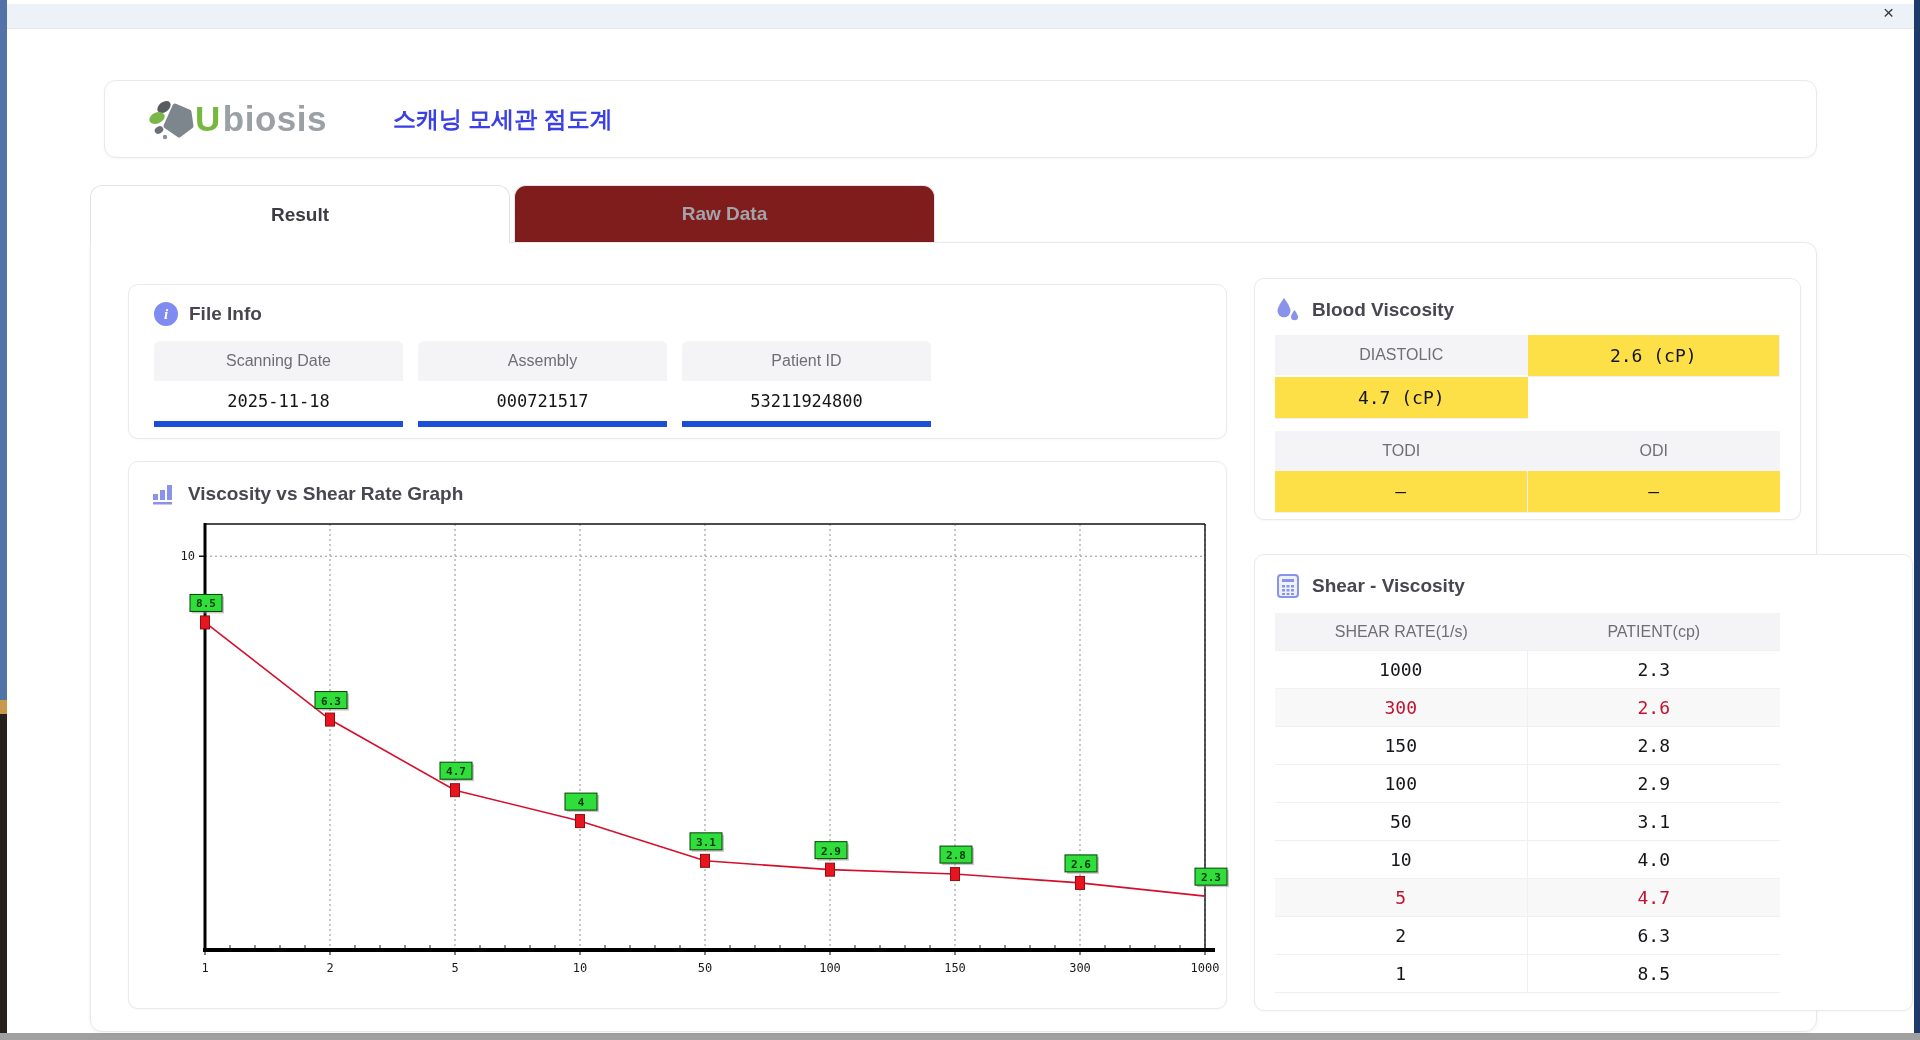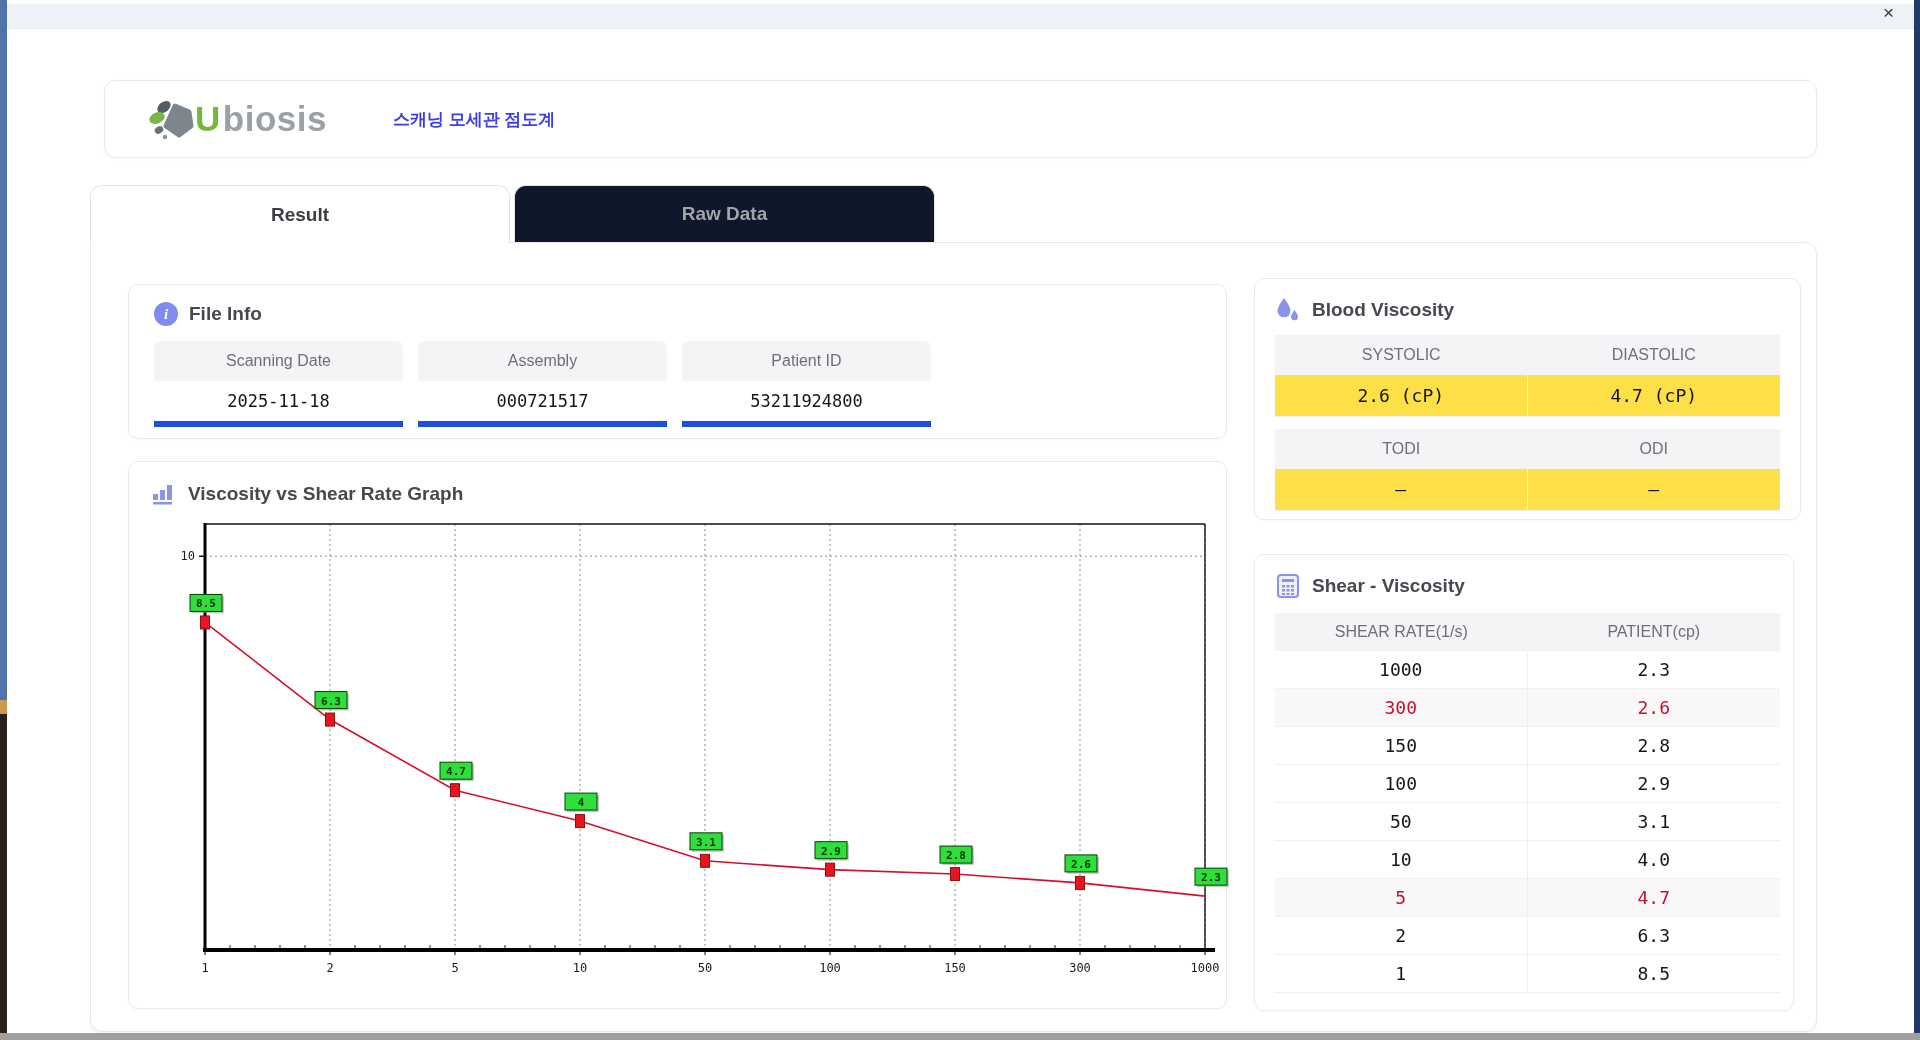--- a/index.html
+++ b/index.html
@@ -16,27 +16,27 @@
   .edge-left-dark{position:absolute;left:0;top:714px;width:7px;height:319px;background:#27201b;}
   .bottombar{position:absolute;left:0;bottom:0;width:1920px;height:7px;background:#a0a0a0;}
 
   
   .header-card{position:absolute;left:104px;top:80px;width:1713px;height:78px;background:#fff;
                border:1px solid #e9e9ec;border-radius:12px;box-shadow:0 1px 3px rgba(0,0,0,.04);
                display:flex;align-items:center;padding-left:44px;box-sizing:border-box;}
   .wordmark{font-size:35px;font-weight:600;letter-spacing:.5px;display:flex;align-items:center;gap:2px;}
   .wm-u{color:#76b83e;}
   .wm-rest{color:#9aa0a4;}
-  .app-title{margin-left:66px;font-size:17px;font-weight:700;color:#3a3fe6;}
+  .app-title{margin-left:66px;font-size:23px;font-weight:700;color:#3a3fe6;}
 
   
   .tab{position:absolute;top:185px;height:58px;box-sizing:border-box;border-radius:12px 12px 0 0;
        display:flex;align-items:center;justify-content:center;font-size:19px;font-weight:600;}
   .tab-active{left:90px;width:420px;background:#fff;border:1px solid #e2e2e6;border-bottom:none;color:#3c3c42;z-index:3;}
-  .tab-inactive{left:514px;width:421px;height:57px;background:#0f172a;border:1px solid #e3e3e7;border-bottom:none;color:#a3a3aa;z-index:1;}
+  .tab-inactive{left:514px;width:421px;height:57px;background:#7f1d1d;border:1px solid #e3e3e7;border-bottom:none;color:#a3a3aa;z-index:1;}
 
   
   .content-card{position:absolute;left:90px;top:242px;width:1725px;height:788px;background:#fff;
                 border:1px solid #e8e8eb;border-radius:0 12px 12px 12px;box-shadow:0 1px 4px rgba(0,0,0,.05);z-index:2;}
 
   .panel{position:absolute;background:#fff;border:1px solid #eaeaee;border-radius:10px;box-sizing:border-box;
          box-shadow:0 1px 2px rgba(0,0,0,.03);}
   .panel-title{display:flex;align-items:center;gap:11px;font-size:19px;font-weight:700;color:#47474f;}
 
   
@@ -56,21 +56,21 @@
 
   
   .bloodcard{left:1163px;top:35px;width:547px;height:242px;padding:18px 0 0 20px;}
   .bv-group{display:flex;flex-wrap:wrap;width:505px;margin-top:12px;}
   .bv-head{width:50%;height:40px;background:#f4f4f6;box-sizing:border-box;display:flex;align-items:center;justify-content:center;
            font-size:16px;color:#6e6e76;}
   .bv-val{width:50%;height:42px;background:#fde047;box-sizing:border-box;border-bottom:1px solid #f0f0f2;
           display:flex;align-items:center;justify-content:center;font-size:18px;color:#15151a;}
   .bv-val.divider{border-right:1px solid #f0f0f2;}
 
-  .shearcard{left:1163px;top:311px;width:540px;height:457px;padding:18px 0 0 20px;}
+  .shearcard{left:1163px;top:311px;width:659px;height:457px;padding:18px 0 0 20px;}
   .sv-table{width:505px;margin-top:14px;}
   .sv-row{display:flex;}
   .sv-row .cell{width:50%;height:38px;box-sizing:border-box;display:flex;align-items:center;justify-content:center;
                 border-bottom:1px solid #f0f0f2;font-size:18px;color:#15151a;}
   .sv-row .cell:first-child{border-right:1px solid #f0f0f2;}
   .sv-row.head .cell{background:#f4f4f6;font-size:16px;color:#6e6e76;border-right:none;height:38px;
                      font-family:"Liberation Sans",sans-serif;}
   .sv-row.hl .cell{color:#c41230;background:#f8f8f9;}
 
   .icon{display:inline-flex;align-items:center;justify-content:center;}
@@ -255,21 +255,20 @@
       <div class="panel-title">
         <span class="icon">
           <svg width="26" height="26" viewBox="0 0 26 26">
             <path d="M9 1 C9 1 2.5 9.5 2.5 13.8 a6.5 6.5 0 0 0 13 0 C15.5 9.5 9 1 9 1 Z" fill="#8a93ea"></path>
             <path d="M19.5 13 C19.5 13 16 17.5 16 19.8 a3.5 3.5 0 0 0 7 0 C23 17.5 19.5 13 19.5 13 Z" fill="#8a93ea"></path>
           </svg>
         </span>
         <span>Blood Viscosity</span>
       </div>
       <div class="bv-group">
-        <div class="bv-head">SYSTOLIC</div>
         <div class="bv-head">DIASTOLIC</div>
         <div class="bv-val num divider">2.6 (cP)</div>
         <div class="bv-val num">4.7 (cP)</div>
       </div>
       <div class="bv-group">
         <div class="bv-head">TODI</div>
         <div class="bv-head">ODI</div>
         <div class="bv-val num divider">–</div>
         <div class="bv-val num">–</div>
       </div>

